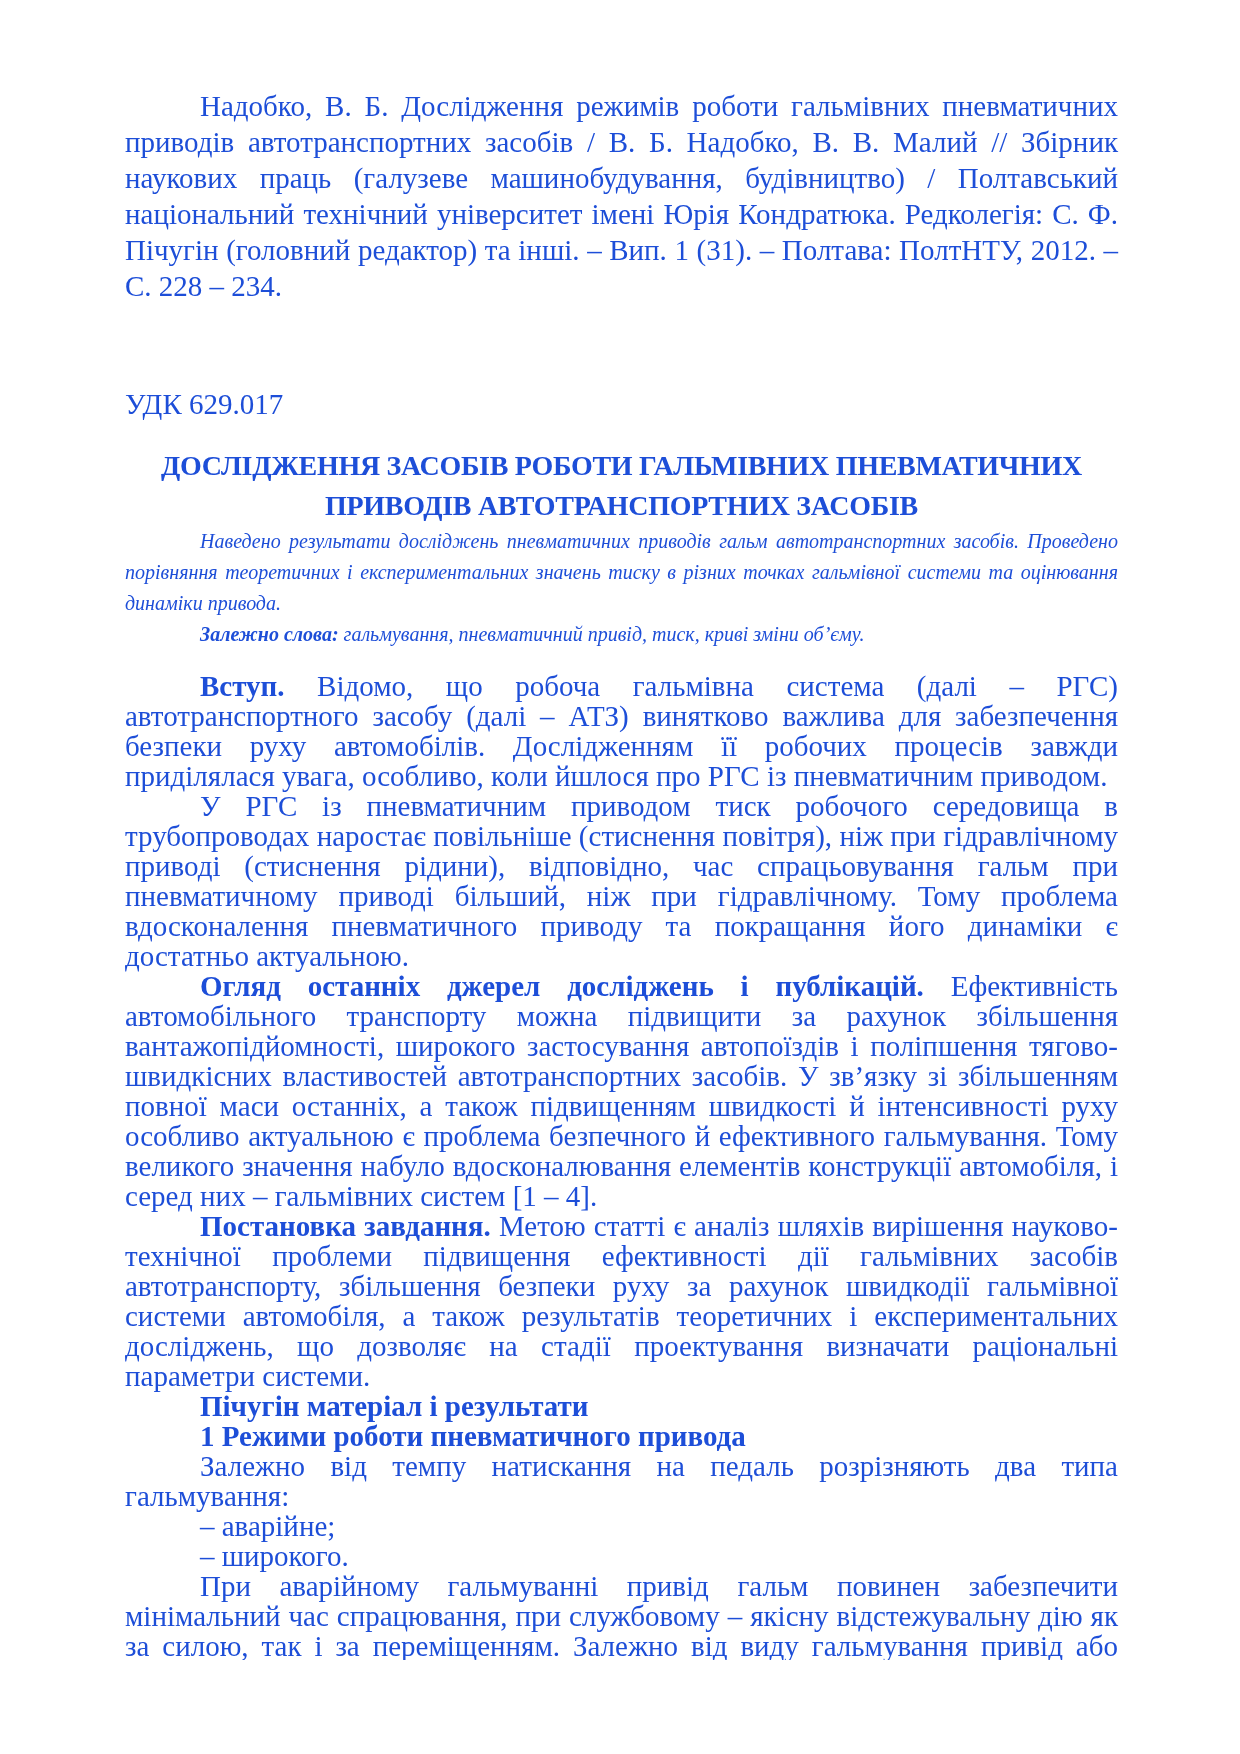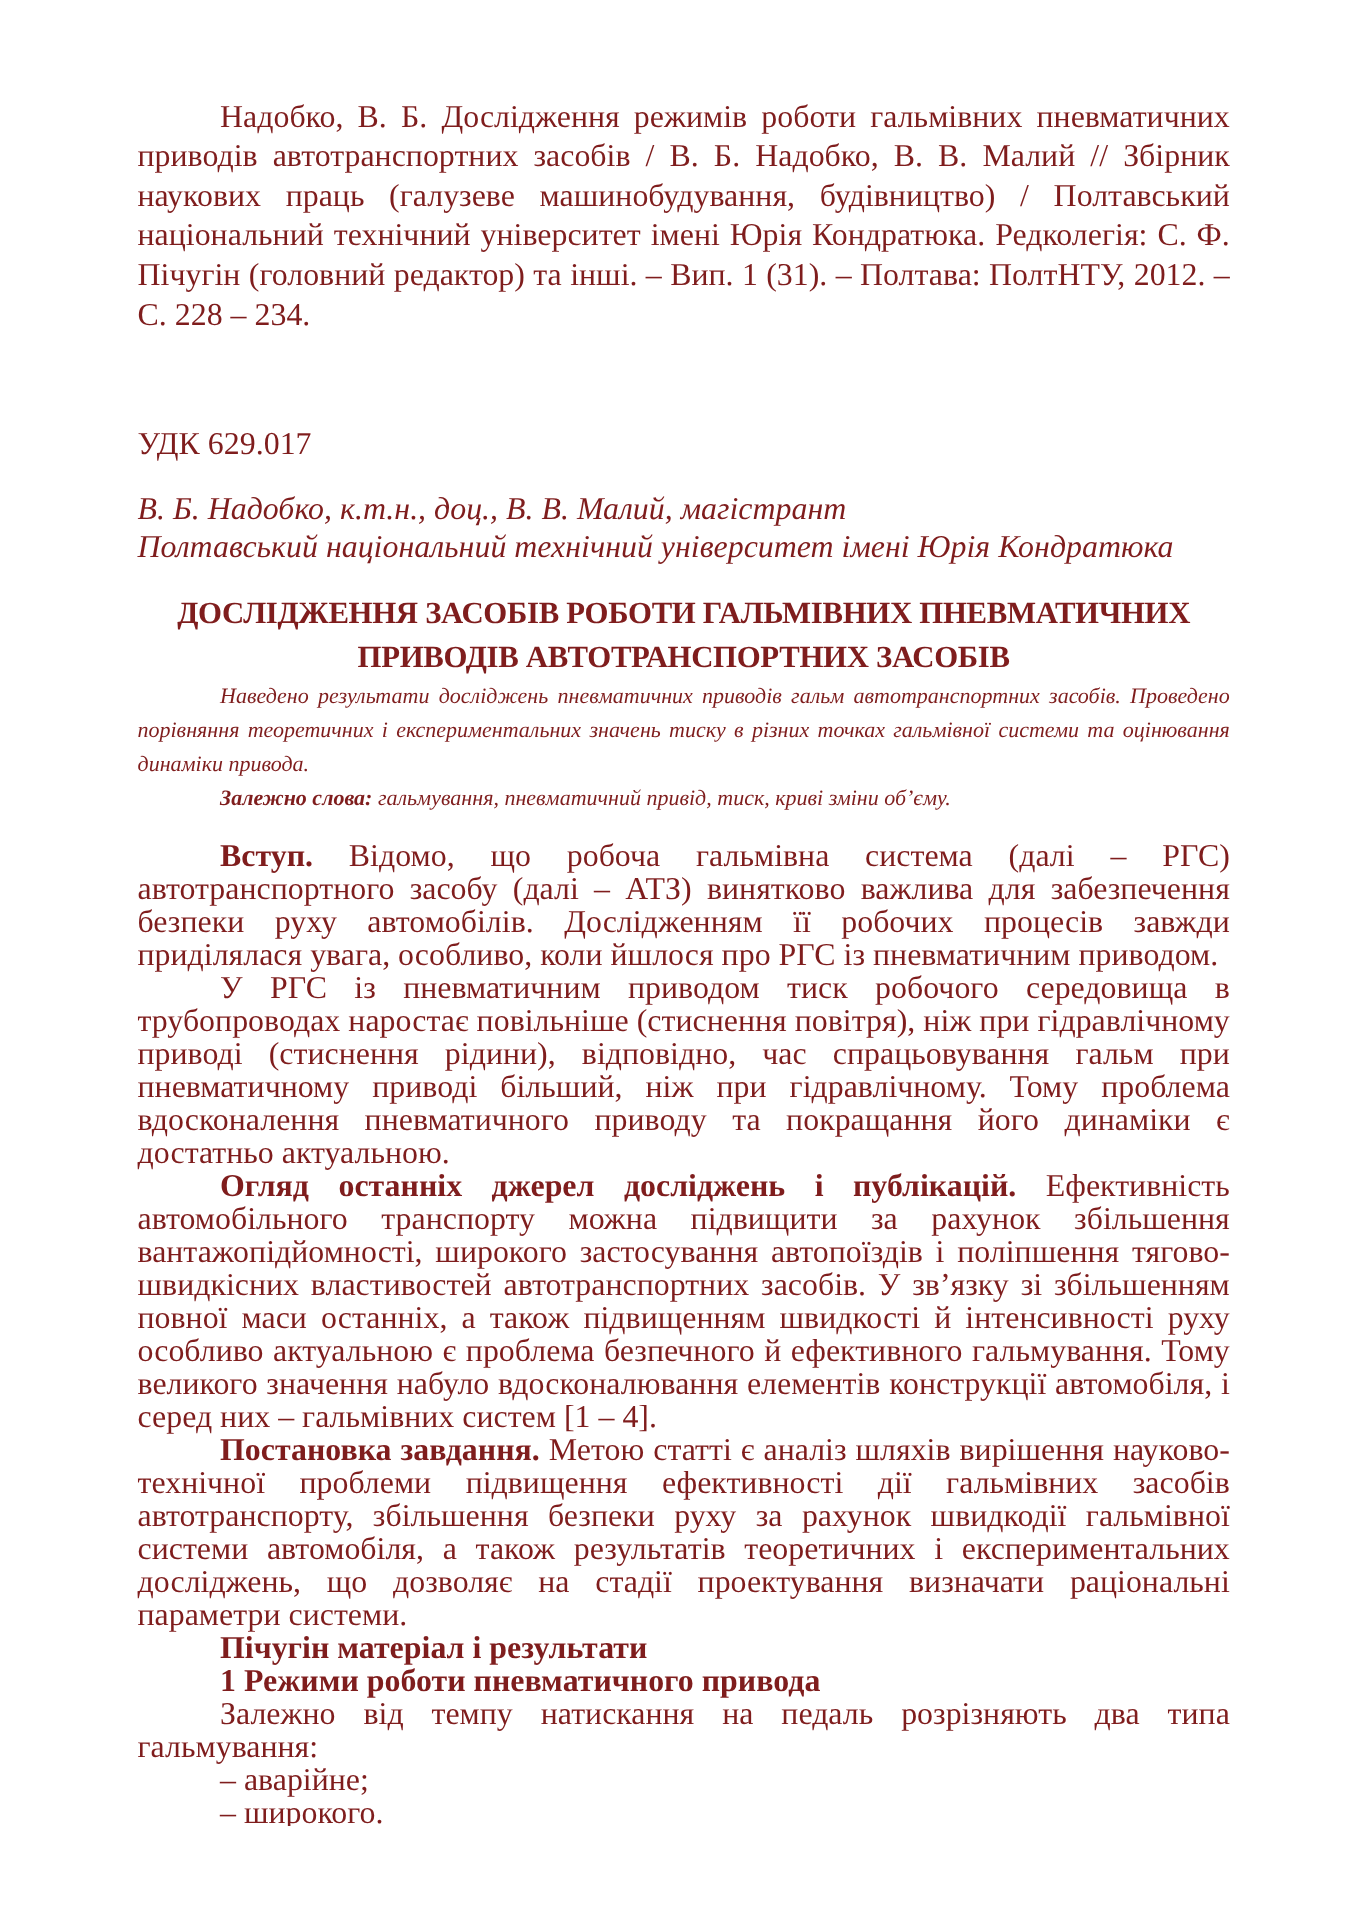--- a/index.html
+++ b/index.html
@@ -2,21 +2,21 @@
 <html lang="uk"><head>
 <meta charset="utf-8">
 <style>
   html, body { margin: 0; padding: 0; background: #ffffff; }
   .page {
     position: relative;
     width: 1240px;
     height: 1660px;
     background: #ffffff;
     overflow: hidden;
-    color: #7f1d1d;
+    color: #1d4ed8;
     font-family: "Liberation Serif", "DejaVu Serif", serif;
   }
   .content {
     position: absolute;
     left: 125px;
     top: 88px;
     width: 993px;
   }
   p { margin: 0; padding: 0; }
 
@@ -75,24 +75,20 @@
 </head>
 <body>
 
 <div class="page">
   <div class="content">
 
     <p class="citation">Надобко, В. Б. Дослідження режимів роботи гальмівних пневматичних приводів автотранспортних засобів / В. Б. Надобко, В. В. Малий // Збірник наукових праць (галузеве машинобудування, будівництво) / Полтавський національний технічний університет імені Юрія Кондратюка. Редколегія: С. Ф. Пічугін (головний редактор) та інші. – Вип. 1 (31). – Полтава: ПолтНТУ, 2012. – С. 228 – 234.</p>
 
     <p class="udk">УДК 629.017</p>
 
-    <div class="authors">
-      <p>В. Б. Надобко, к.т.н., доц., В. В. Малий, магістрант</p>
-      <p>Полтавський національний технічний університет імені Юрія Кондратюка</p>
-    </div>
 
     <p class="title">ДОСЛІДЖЕННЯ ЗАСОБІВ РОБОТИ ГАЛЬМІВНИХ ПНЕВМАТИЧНИХ ПРИВОДІВ АВТОТРАНСПОРТНИХ ЗАСОБІВ</p>
 
     <p class="abstract">Наведено результати досліджень пневматичних приводів гальм автотранспортних засобів. Проведено порівняння теоретичних і експериментальних значень тиску в різних точках гальмівної системи та оцінювання динаміки привода.</p>
 
     <p class="abstract"><span class="kw-label">Залежно слова:</span> <span>гальмування, пневматичний привід, тиск, криві зміни об’єму.</span></p>
 
     <div class="body">
 
       <p class="para"><span class="lead">Вступ.</span> <span>Відомо, що робоча гальмівна система (далі – РГС) автотранспортного засобу (далі – АТЗ) винятково важлива для забезпечення безпеки руху автомобілів. Дослідженням її робочих процесів завжди приділялася увага, особливо, коли йшлося про РГС із пневматичним приводом.</span></p>

